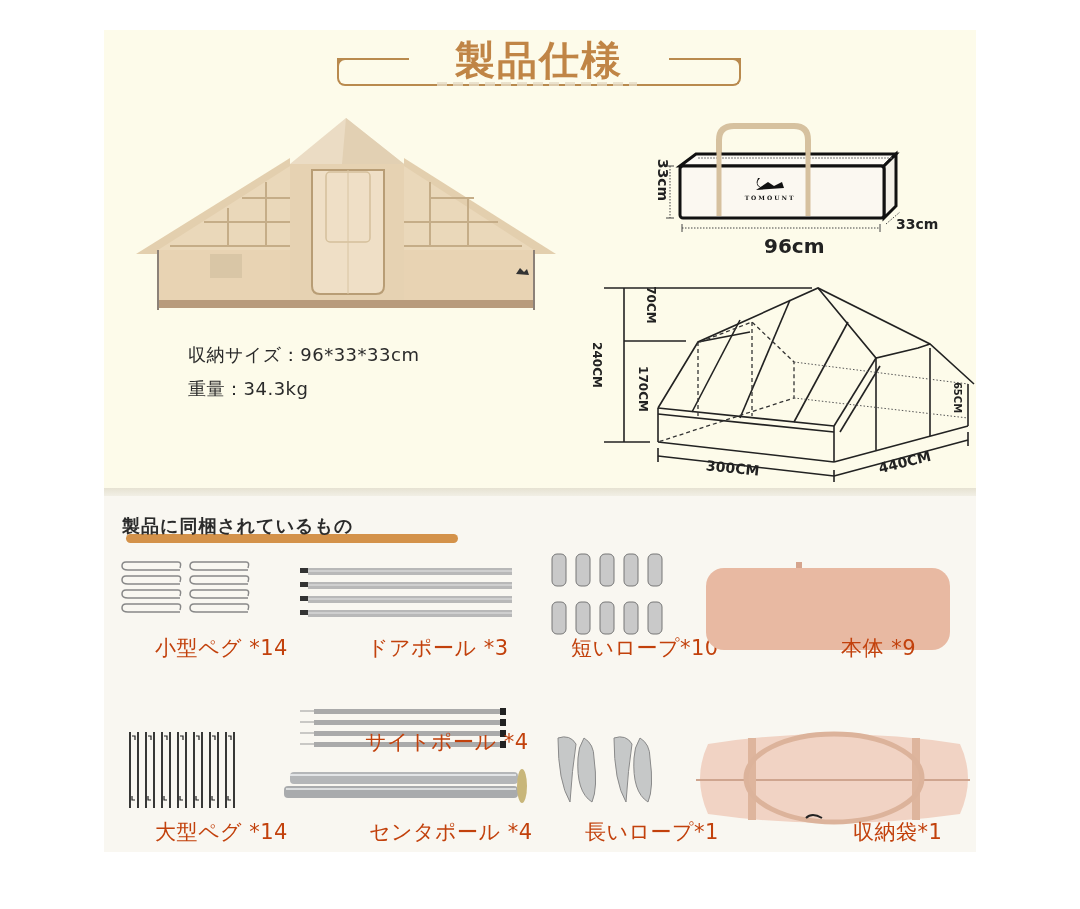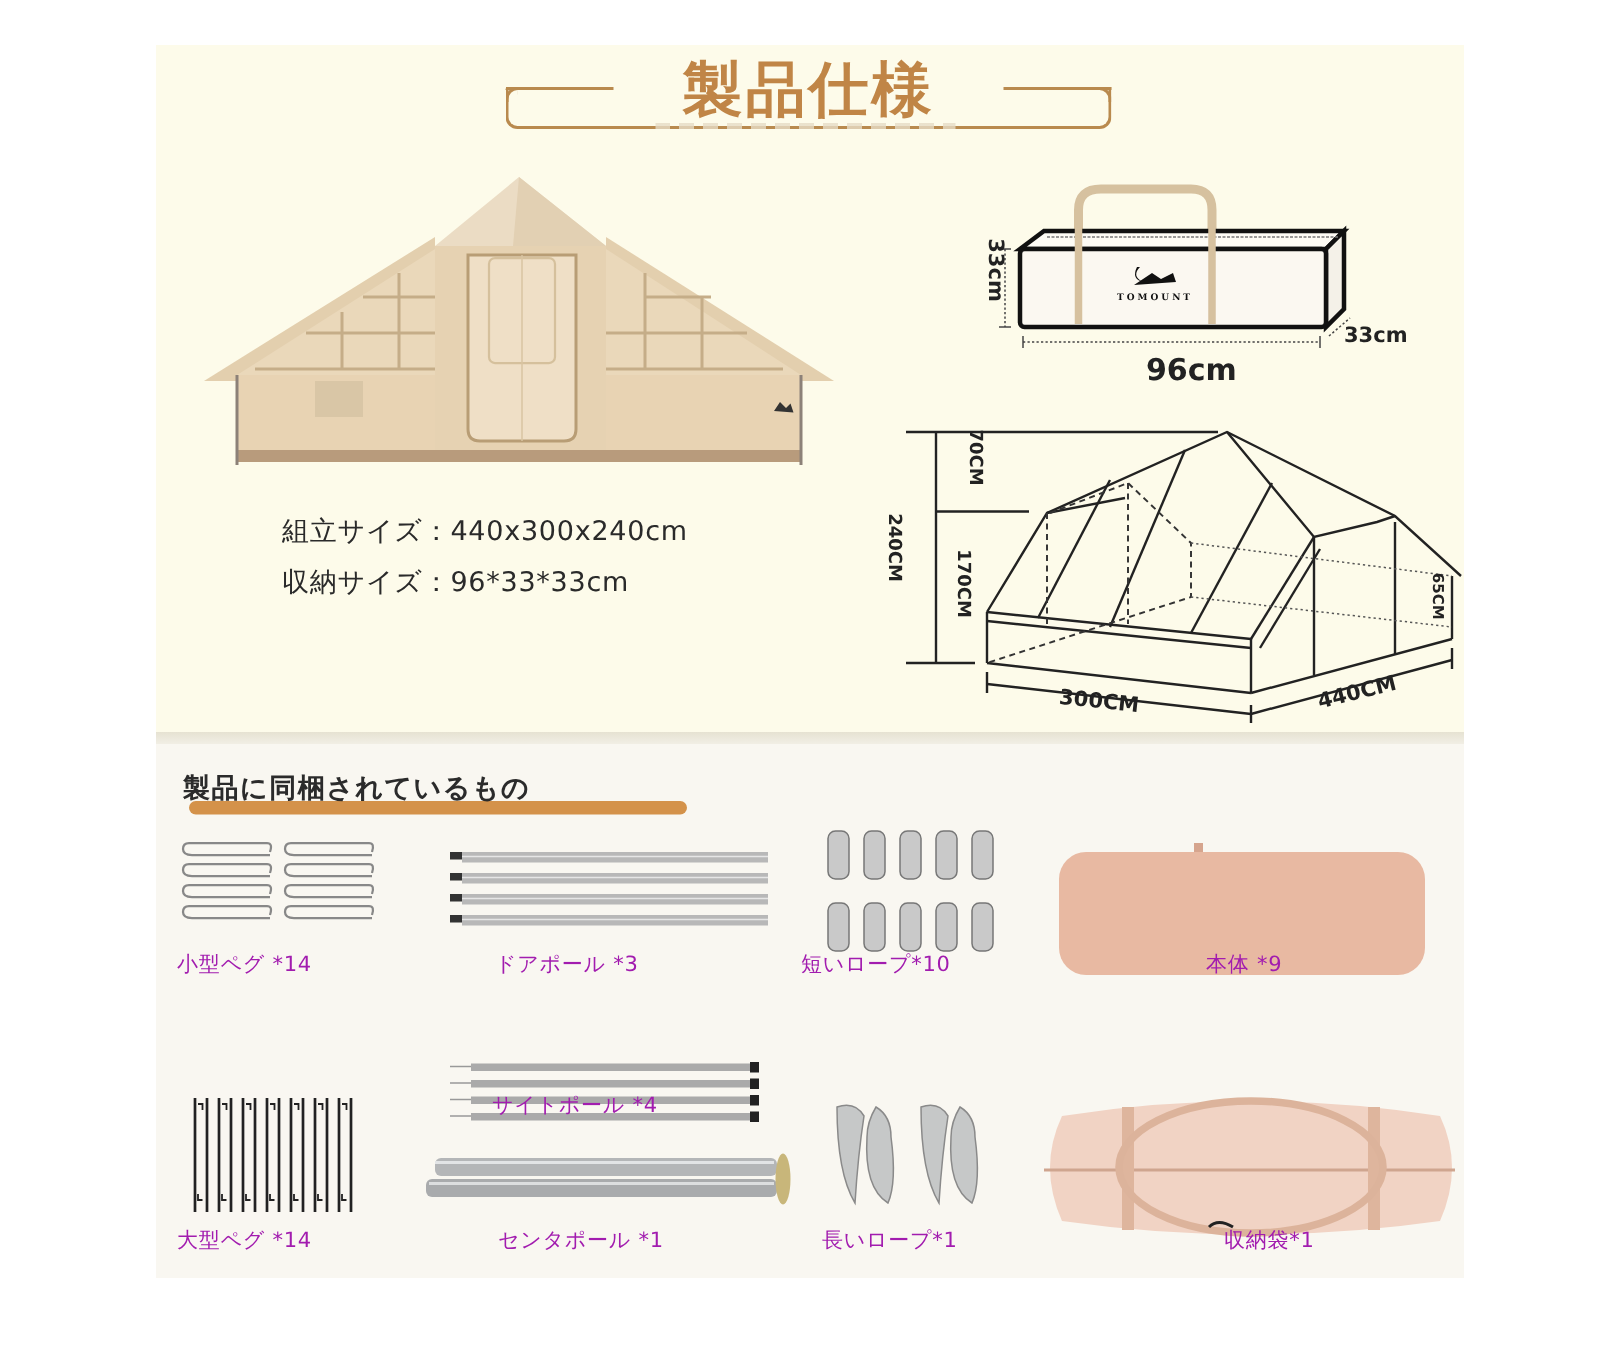--- a/index.html
+++ b/index.html
@@ -35,21 +35,21 @@
 
   
   .bag-diagram { position: absolute; left: 530px; top: 90px; width: 330px; height: 150px; }
   .tent-diagram { position: absolute; left: 486px; top: 246px; width: 390px; height: 210px; }
 
   .section-heading { position: absolute; left: 18px; top: 482px; }
   .section-heading-bar { position: absolute; left: 4px; top: 22px; width: 332px; height: 9px; background: #d4924a; border-radius: 5px; }
   .section-heading-text { position: relative; font-size: 18px; font-weight: bold; color: #2b2b2b; letter-spacing: 1px; line-height: 28px; }
 
   .item { position: absolute; }
-  .item-label { position: absolute; font-size: 14px; color: #a21caf; white-space: nowrap; letter-spacing: 0.5px; }
+  .item-label { position: absolute; font-size: 21px; color: #c2410c; white-space: nowrap; letter-spacing: 0.5px; margin-left: 37px; }
   svg { display: block; }
 </style>
 </head>
 <body>
 
 <div class="panel">
   <div class="upper"></div>
   <div class="divider-shadow"></div>
   <div class="lower"></div>
 
@@ -99,22 +99,22 @@
 
       <rect x="28" y="186" width="376" height="8" fill="#b89b7c"></rect>
       <line x1="28" y1="136" x2="28" y2="196" stroke="#8c8178" stroke-width="2"></line>
       <line x1="404" y1="136" x2="404" y2="196" stroke="#8c8178" stroke-width="2"></line>
 
       <path d="M386 160 l4 -6 l4 4 l3 -3 l2 6 z" fill="#333"></path>
     </svg>
   </div>
 
   <div class="specs">
-    <div class="spec-line">組立サイズ：440x300x240cm</div>
     <div class="spec-line">収納サイズ：96*33*33cm</div>
+    <div class="spec-line">重量：34.3kg</div>
   </div>
 
   <div class="bag-diagram">
     <svg width="330" height="150" viewBox="0 0 330 150">
 
       <path d="M85 95 L85 20 Q85 6 100 6 L160 6 Q174 6 174 20 L174 95" fill="none" stroke="#d6c19f" stroke-width="6"></path>
 
       <polygon points="46,46 62,34 262,34 250,46" fill="#fdfbf5" stroke="#111" stroke-width="3"></polygon>
       <polygon points="250,46 262,34 262,86 250,98" fill="#f4f1e8" stroke="#111" stroke-width="3"></polygon>
       <rect x="46" y="46" width="204" height="52" rx="3" fill="#fbf8f1" stroke="#111" stroke-width="3"></rect>
@@ -321,21 +321,21 @@
 
   <div class="item" style="left:180px;top:738px;">
     <svg width="244" height="44" viewBox="0 0 244 44">
       <rect x="6" y="4" width="228" height="12" rx="4" fill="#b4b6b8"></rect>
       <line x1="6" y1="7" x2="232" y2="7" stroke="#e2e4e6" stroke-width="2"></line>
       <rect x="0" y="18" width="234" height="12" rx="4" fill="#a9abad"></rect>
       <line x1="2" y1="21" x2="232" y2="21" stroke="#dcdedf" stroke-width="2"></line>
       <ellipse cx="238" cy="18" rx="5" ry="17" fill="#c8b67a"></ellipse>
     </svg>
   </div>
-  <div class="item-label" style="left:228px;top:788px;">センタポール *1</div>
+  <div class="item-label" style="left:228px;top:788px;">センタポール *4</div>
 
   <div class="item" style="left:450px;top:704px;">
     <svg width="110" height="70" viewBox="0 0 110 70">
       <g fill="#c6c8c8" stroke="#8a8a8a" stroke-width="1">
         <path d="M4 4 q12 -4 18 6 q-4 26 -6 58 q-12 -20 -12 -64z"></path>
         <path d="M30 4 q10 6 10 20 q4 30 -2 44 q-16 -10 -14 -44 q0 -10 6 -20z"></path>
         <path d="M60 4 q12 -4 18 6 q-4 26 -6 58 q-12 -20 -12 -64z"></path>
         <path d="M86 4 q10 6 10 20 q4 30 -2 44 q-16 -10 -14 -44 q0 -10 6 -20z"></path>
       </g>
     </svg>

